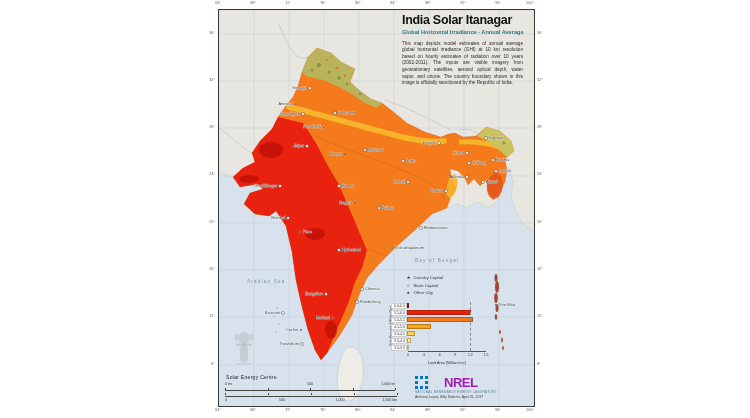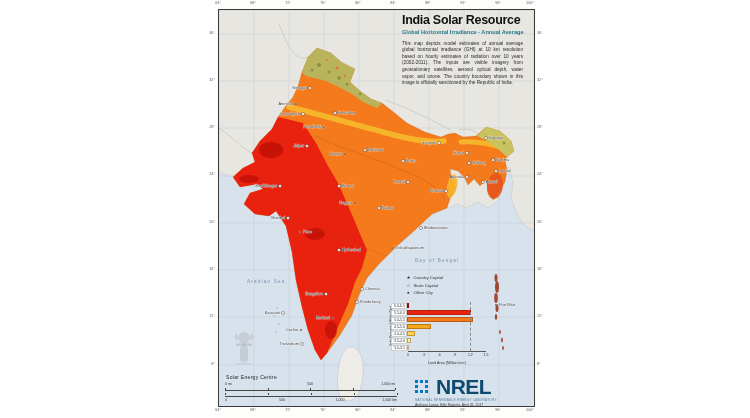--- a/index.html
+++ b/index.html
@@ -32,21 +32,21 @@
   .chart-tick{position:absolute;top:0.5px;font-size:3.5px;color:#333;width:8px;margin-left:-4px;text-align:center;}
   .chart-xlab{margin-left:17px;width:78px;text-align:center;font-size:3.7px;color:#333;line-height:1.25;}
   .emblem{position:absolute;left:10px;top:318px;opacity:0.32;}
   .sec{position:absolute;left:7px;top:364px;font-size:5px;color:#222;letter-spacing:0.3px;}
   .scalebar{position:absolute;left:6px;top:372px;width:186px;height:22px;font-size:3.6px;color:#333;}
   .sb-lab{position:absolute;white-space:nowrap;}
   .sb-line{position:absolute;height:0;border-top:0.6px solid #444;}
   .sb-tick{position:absolute;width:0;border-left:0.6px solid #444;height:2.2px;}
   .nrel{position:absolute;left:196px;top:366px;width:116px;}
   .nrel-row{display:flex;align-items:center;}
-  .nrel-word{font-size:21px;font-weight:bold;color:#0c4a6e;letter-spacing:-0.5px;line-height:1;margin-left:8px;}
+  .nrel-word{font-size:13px;font-weight:bold;color:#a21caf;letter-spacing:-0.5px;line-height:1;margin-left:16px;}
   .nrel-tag{font-size:3.2px;color:#5a7f9a;letter-spacing:0.25px;margin-top:1px;}
   .nrel-credit{font-size:3.5px;color:#444;margin-top:1px;}
   .cities text{font-size:3.9px;fill:#3a3a3a;paint-order:stroke;stroke:#ffffff;stroke-width:0.35px;}
   .sealab{font-size:4.6px;fill:#7d93ad;letter-spacing:1.2px;}
 </style>
 </head>
 <body>
 
 <div class="page">
   <div class="sheet">
@@ -227,21 +227,21 @@
             <circle cx="82" cy="320" r="1" fill="#333" stroke="#fff" stroke-width="0.3"></circle>
             <text y="321.4" x="79" text-anchor="end">Cochin</text>
             <circle cx="83" cy="334" r="1.5" fill="#fff" stroke="#444" stroke-width="0.5"></circle>
             <text y="335.4" x="80" text-anchor="end">Trivandrum</text>
             <circle cx="277" cy="295" r="1" fill="#333" stroke="#fff" stroke-width="0.3"></circle>
             <text y="296.4" x="280">Port Blair</text>
           </g>
       </svg>
 
       <div class="title-block">
-        <h1 class="map-title">India Solar Resource</h1>
+        <h1 class="map-title">India Solar Itanagar</h1>
         <div class="subtitle">Global Horizontal Irradiance - Annual Average</div>
         <p class="desc">This map depicts model estimates of annual average global horizontal irradiance (GHI) at 10 km resolution based on hourly estimates of radiation over 10 years (2002-2011). The inputs are visible imagery from geostationary satellites, aerosol optical depth, water vapor, and ozone. The country boundary shown in this image is officially sanctioned by the Republic of India.</p>
       </div>
 
       <div class="marker-legend" id="marker-legend">
           <div class="mleg-row">
             <span class="mleg-sym">★</span>
             <span class="mleg-lab">Country Capital</span>
           </div>
           <div class="mleg-row">

